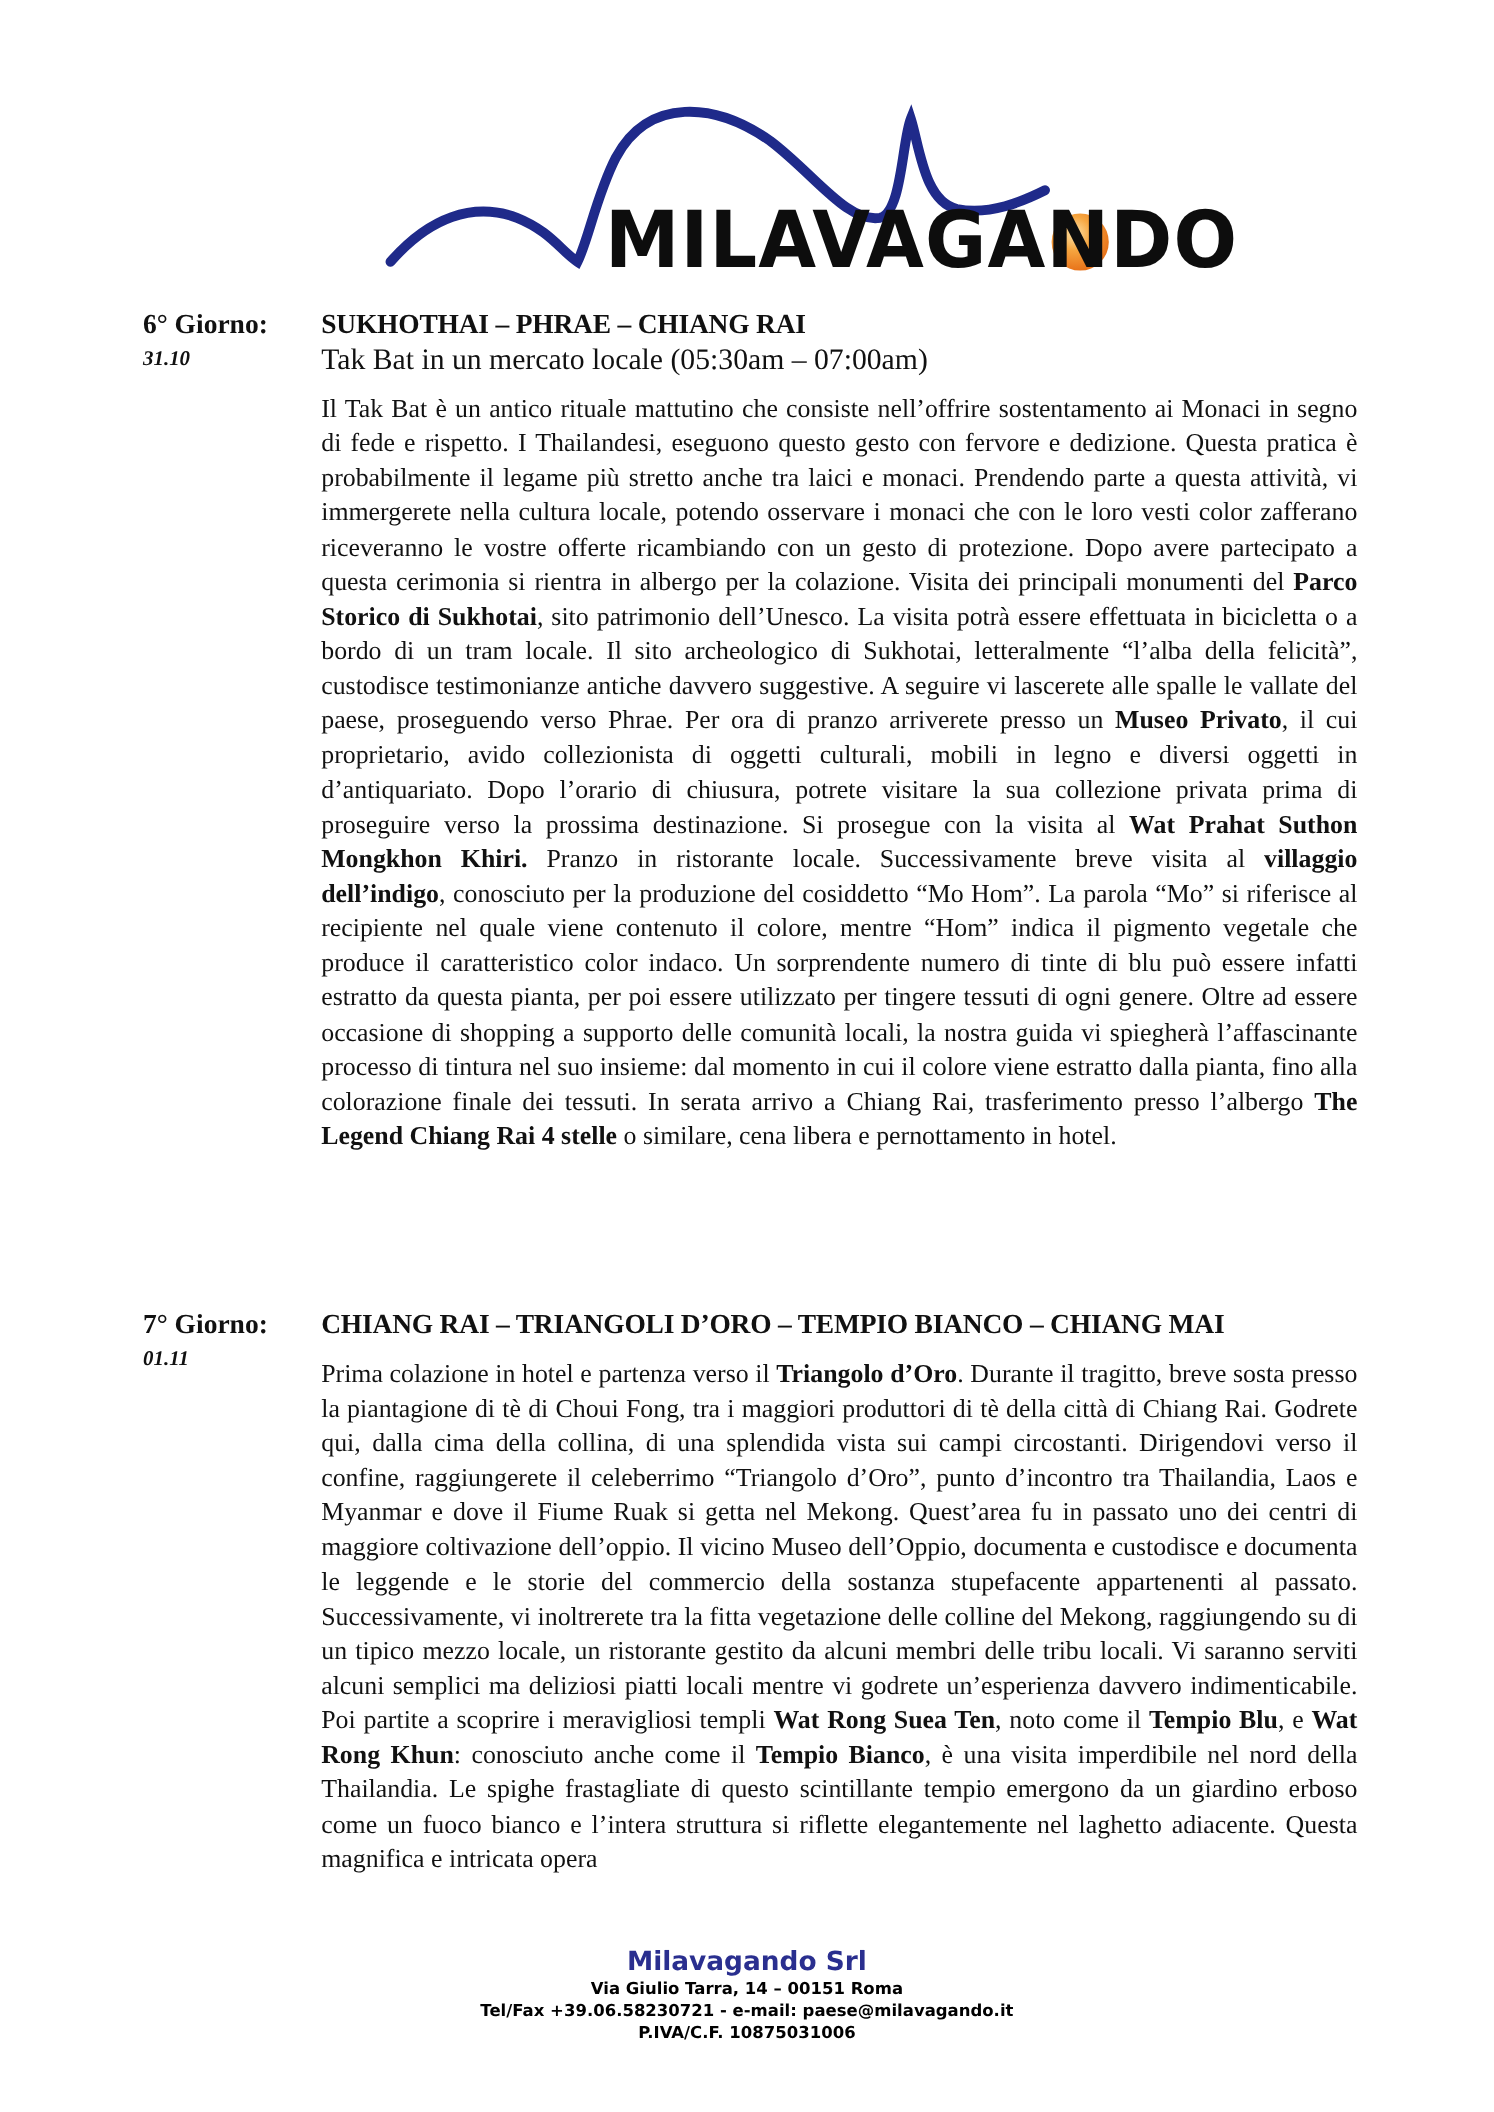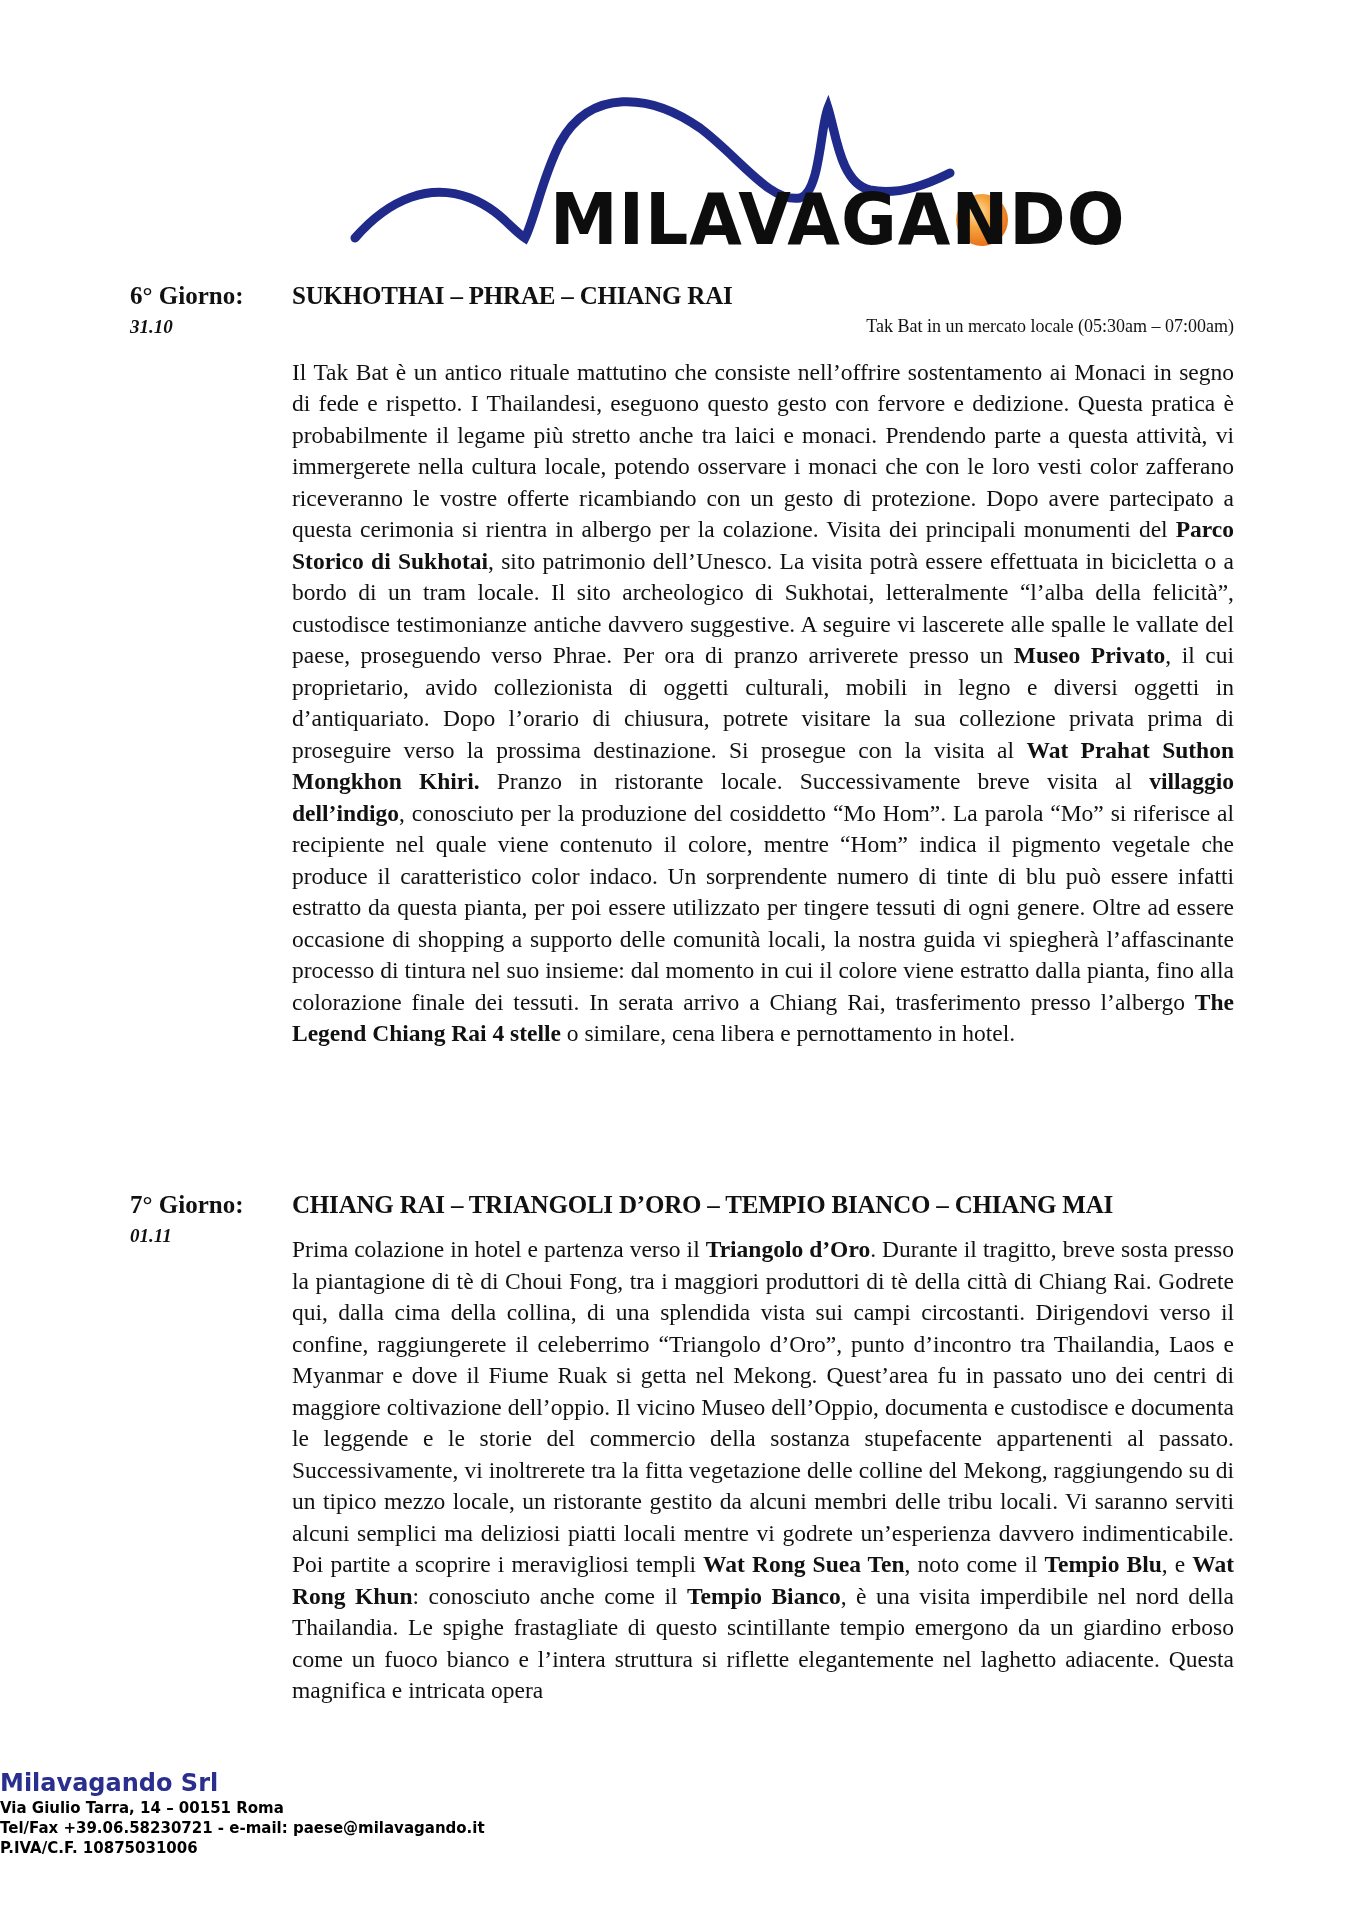--- a/index.html
+++ b/index.html
@@ -11,26 +11,26 @@
       font-family: "DejaVu Sans", sans-serif; font-weight: bold;
       font-size: 68px; letter-spacing: 1px; color: #0d0d0d; line-height: 1;
       transform: scaleY(1.05);
     }
     .day { position: absolute; left: 130px; width: 1110px; font-family: "Liberation Serif", serif; }
     .day-left { position: absolute; left: 0; top: 0; width: 160px; }
     .day-label { font-weight: bold; font-size: 25px; line-height: 31px; white-space: nowrap; }
     .day-date { font-weight: bold; font-style: italic; font-size: 19px; line-height: 31px; }
     .day-right { position: absolute; left: 162px; top: 0; width: 942px; }
     .day-title { font-weight: bold; font-size: 25px; line-height: 31px; white-space: nowrap; letter-spacing: -0.2px; }
-    .day-sub { font-size: 18px; line-height: 31.5px; text-align: right; }
+    .day-sub { font-size: 27px; line-height: 31.5px; }
     .day-body { font-size: 23.5px; line-height: 31.5px; text-align: justify; margin-top: 14px; }
     .day-body b { font-weight: bold; }
     #day6 { top: 280px; }
     #day7 { top: 1189px; }
-    .footer { position: absolute; left: 0; top: 1768px; width: 1358px; text-align: left; font-family: "DejaVu Sans", sans-serif; font-weight: bold; }
+    .footer { position: absolute; left: 0; top: 1768px; width: 1358px; text-align: center; font-family: "DejaVu Sans", sans-serif; font-weight: bold; }
     .footer-company { color: #2a2f8f; font-size: 24px; line-height: 30px; }
     .footer-line { color: #000000; font-size: 15px; line-height: 20px; }
   </style>
 </head>
 <body>
 
 <div class="logo">
   <svg viewBox="0 0 660 190">
     <defs>
       <radialGradient id="sunGrad" cx="40%" cy="35%" r="65%">

